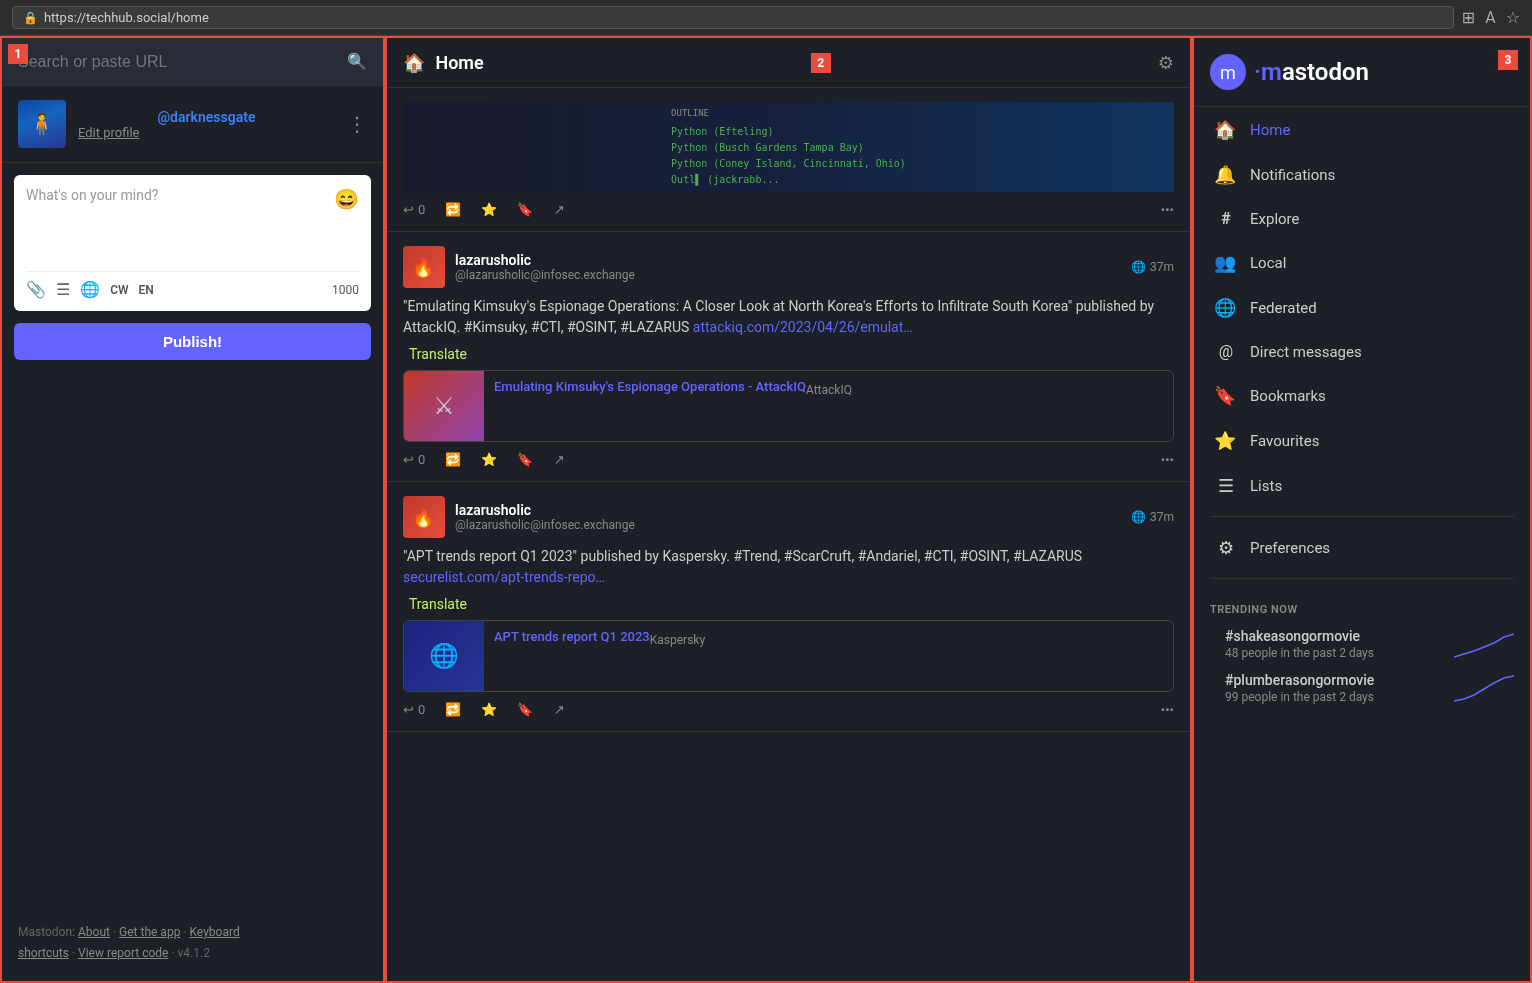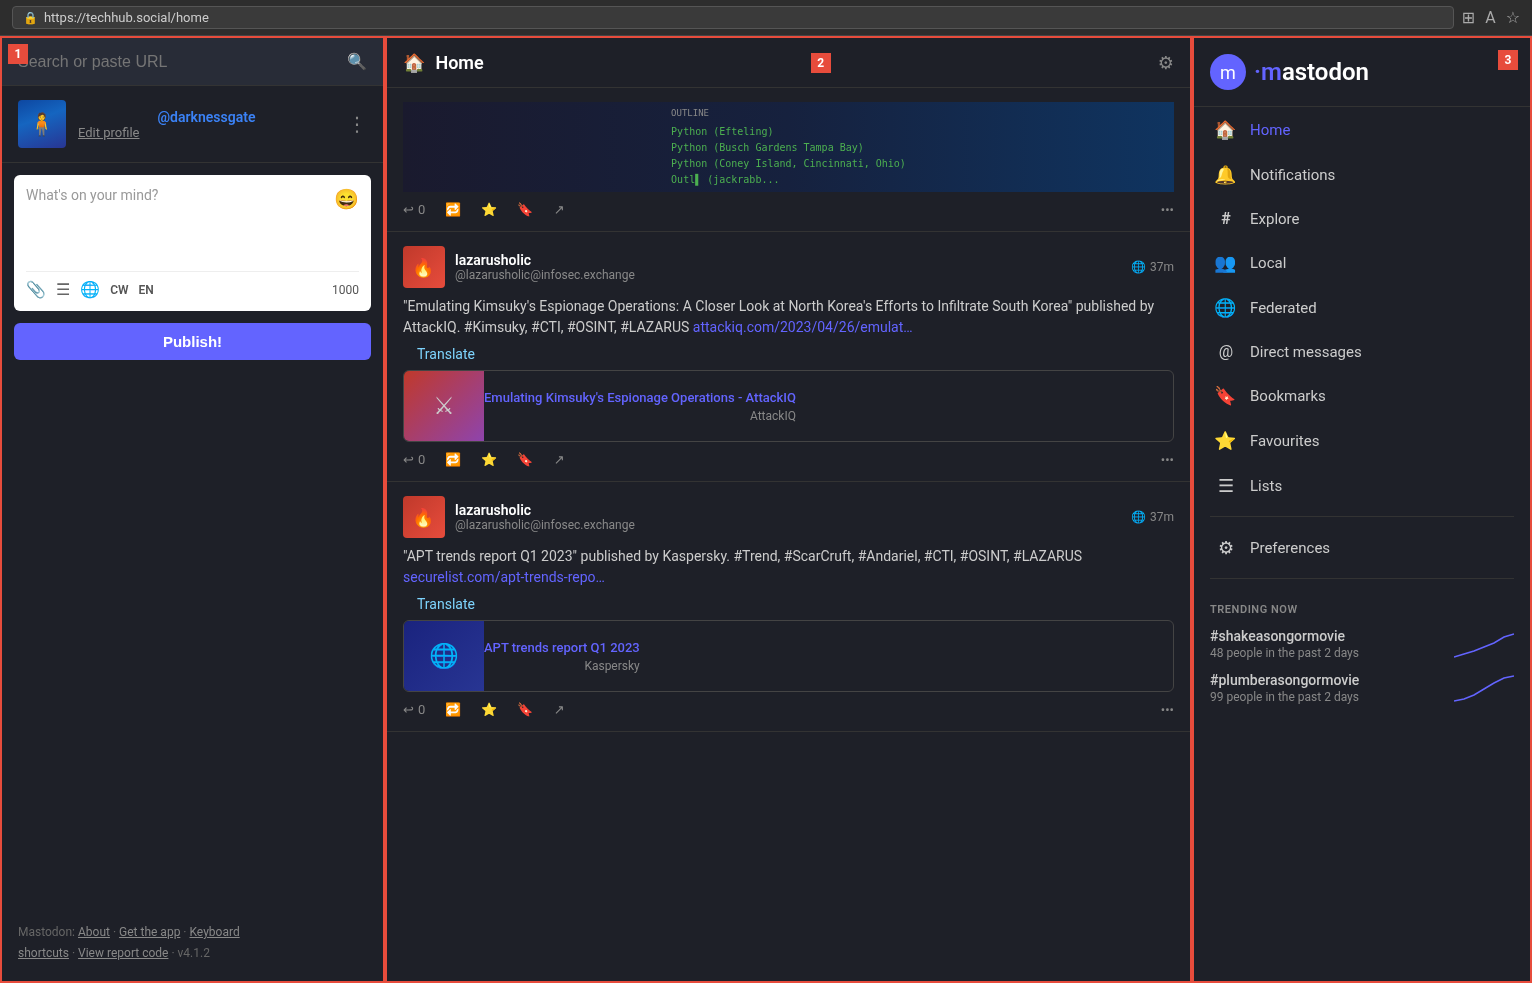--- a/index.html
+++ b/index.html
@@ -268,21 +268,21 @@
       align-items: center;
       justify-content: center;
       font-size: 18px;
     }
     .post-meta { flex: 1; }
     .post-username { color: #fff; font-weight: 600; font-size: 14px; }
     .post-handle { color: #888; font-size: 12px; }
     .post-time { color: #888; font-size: 12px; display: flex; align-items: center; gap: 4px; }
     .post-content { color: #ccc; font-size: 14px; line-height: 1.5; margin-bottom: 8px; }
     .post-link { color: #6364ff; text-decoration: none; }
-    .translate-link { color: #7dd3fc; cursor: pointer; display: block; margin: 6px 14px; font-size: 14px; }
+    .translate-link { color: #bef264; cursor: pointer; display: block; margin: 6px 6px; font-size: 14px; }
 
     .link-preview {
       border: 1px solid #444;
       border-radius: 6px;
       overflow: hidden;
       margin: 8px 0;
       display: flex;
       gap: 0;
     }
     .link-preview-thumb {
@@ -299,25 +299,24 @@
       width: 80px;
       height: 70px;
       background: linear-gradient(135deg, #1a237e, #283593);
       flex-shrink: 0;
       display: flex;
       align-items: center;
       justify-content: center;
       font-size: 24px;
     }
     .link-preview-info {
-      padding: 8px 0;
-      display: flex;
-      flex-direction: column;
-      justify-content: center;
-      text-align: right;
+      padding: 8px 10px;
+      display: flex;
+      flex-direction: row;
+      justify-content: center;
     }
     .link-preview-title { color: #6364ff; font-size: 13px; font-weight: 500; }
     .link-preview-source { color: #888; font-size: 12px; margin-top: 4px; }
 
     .post-actions {
       display: flex;
       align-items: center;
       gap: 20px;
       margin-top: 10px;
       color: #888;
@@ -400,21 +399,21 @@
       letter-spacing: 0.05em;
       text-transform: uppercase;
       margin-bottom: 12px;
     }
     .trending-item {
       display: flex;
       align-items: center;
       justify-content: space-between;
       margin-bottom: 12px;
     }
-    .trending-info { flex: 1; }
+    .trending-info { flex: 1; margin-left: 15px; }
     .trending-tag { color: #ccc; font-size: 14px; font-weight: 500; }
     .trending-count { color: #888; font-size: 12px; margin-top: 2px; }
     .trending-chart {
       width: 60px;
       height: 30px;
     }
 
     
     .sparkline { stroke: #6364ff; fill: none; stroke-width: 1.5; }
   </style>

